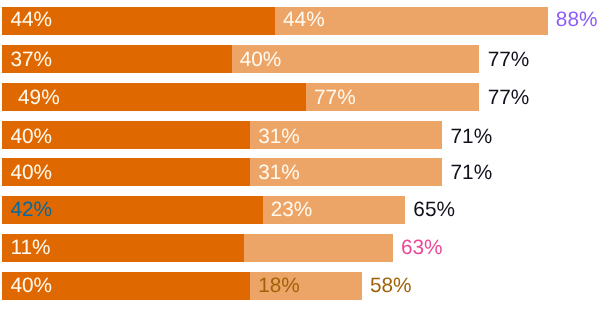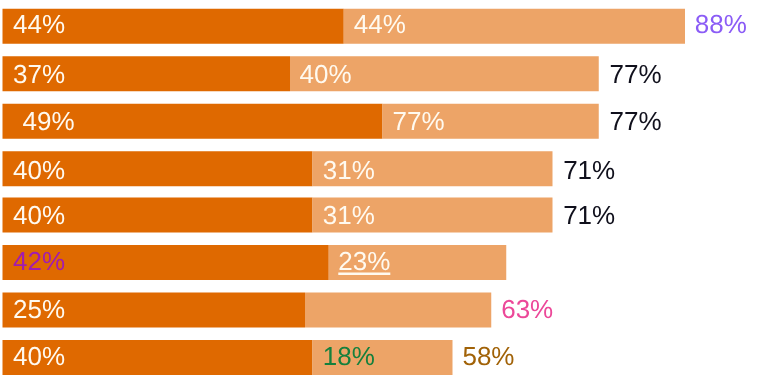--- a/index.html
+++ b/index.html
@@ -61,32 +61,33 @@
     <div class="seg seg-primary" style="left: 2.3px; width: 247.84px; height: 28px; background: rgb(223, 105, 0);"></div>
     <div class="seg seg-secondary" style="left: 250.14px; width: 192.076px; height: 28px; background: rgb(237, 164, 103);"></div>
     <span class="lbl lbl-inside" style="left: 10.4px; top: 4.5px; color: rgb(255, 250, 240);">40%</span>
     <span class="lbl lbl-inside" style="left: 258.24px; top: 4.5px; color: rgb(255, 250, 240);">31%</span>
     <span class="lbl lbl-total" style="left: 450.516px; top: 4.5px; color: rgb(16, 16, 28);">71%</span>
   </div>
 
   <div class="bar-row" style="top: 196.15px; height: 28px;">
     <div class="seg seg-primary" style="left: 2.3px; width: 260.232px; height: 28px; background: rgb(223, 105, 0);"></div>
     <div class="seg seg-secondary" style="left: 262.532px; width: 142.508px; height: 28px; background: rgb(237, 164, 103);"></div>
-    <span class="lbl lbl-inside" style="left: 10.4px; top: 4.2px; color: #a21caf;">42%</span>
-    <span class="lbl lbl-inside" style="left: 270.632px; top: 4.2px; color: rgb(255, 250, 240); text-decoration: underline;">23%</span>
+    <span class="lbl lbl-inside" style="left: 10.4px; top: 4.2px; color: #0369a1;">42%</span>
+    <span class="lbl lbl-inside" style="left: 270.632px; top: 4.2px; color: rgb(255, 250, 240);">23%</span>
+    <span class="lbl lbl-total" style="left: 413.34px; top: 4.2px; color: rgb(16, 16, 28);">65%</span>
   </div>
 
   <div class="bar-row" style="top: 233.9px; height: 28px;">
     <div class="seg seg-primary" style="left: 2.3px; width: 241.644px; height: 28px; background: rgb(223, 105, 0);"></div>
     <div class="seg seg-secondary" style="left: 243.944px; width: 148.704px; height: 28px; background: rgb(237, 164, 103);"></div>
-    <span class="lbl lbl-inside" style="left: 10.4px; top: 4.5px; color: rgb(255, 250, 240);">25%</span>
+    <span class="lbl lbl-inside" style="left: 10.4px; top: 4.5px; color: rgb(255, 250, 240);">11%</span>
     <span class="lbl lbl-total" style="left: 400.948px; top: 4.5px; color: #ec4899;">63%</span>
   </div>
 
   <div class="bar-row" style="top: 271.65px; height: 28px;">
     <div class="seg seg-primary" style="left: 2.3px; width: 247.84px; height: 28px; background: rgb(223, 105, 0);"></div>
     <div class="seg seg-secondary" style="left: 250.14px; width: 111.528px; height: 28px; background: rgb(237, 164, 103);"></div>
     <span class="lbl lbl-inside" style="left: 10.4px; top: 4.7px; color: rgb(255, 250, 240);">40%</span>
-    <span class="lbl lbl-inside" style="left: 258.24px; top: 4.7px; color: #15803d;">18%</span>
+    <span class="lbl lbl-inside" style="left: 258.24px; top: 4.7px; color: #a16207;">18%</span>
     <span class="lbl lbl-total" style="left: 369.968px; top: 4.7px; color: #a16207;">58%</span>
   </div>
 
 </div>
 
 </body></html>

